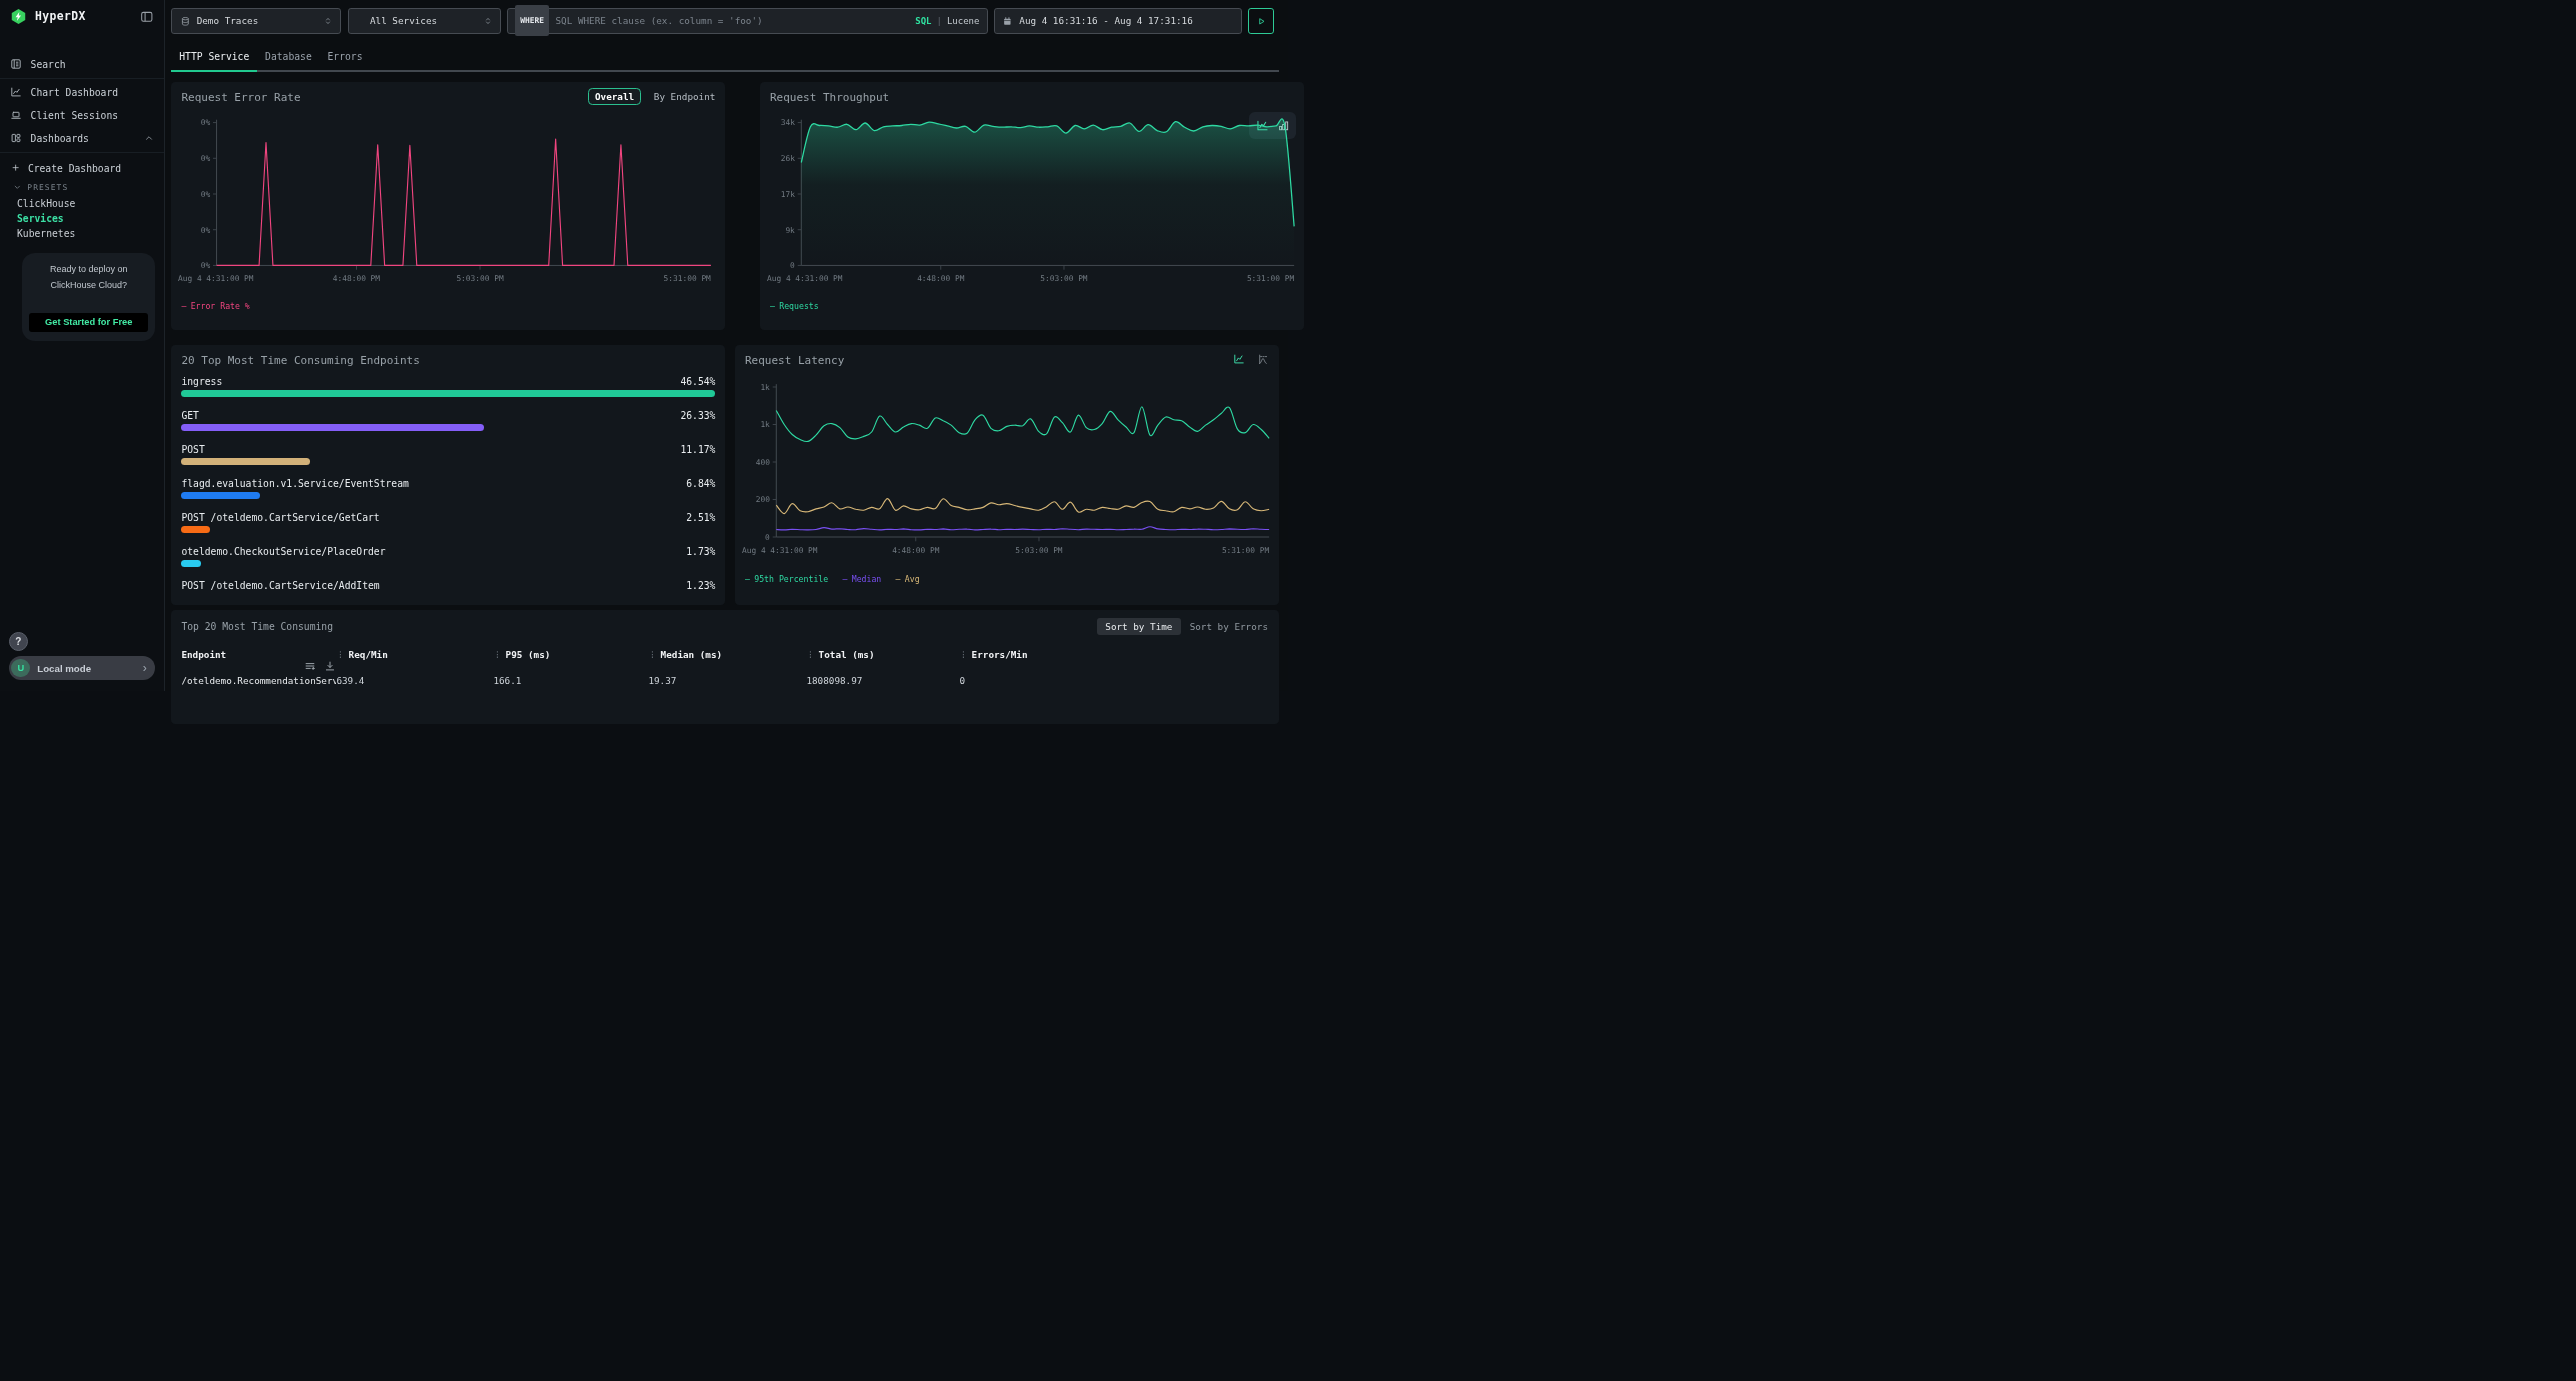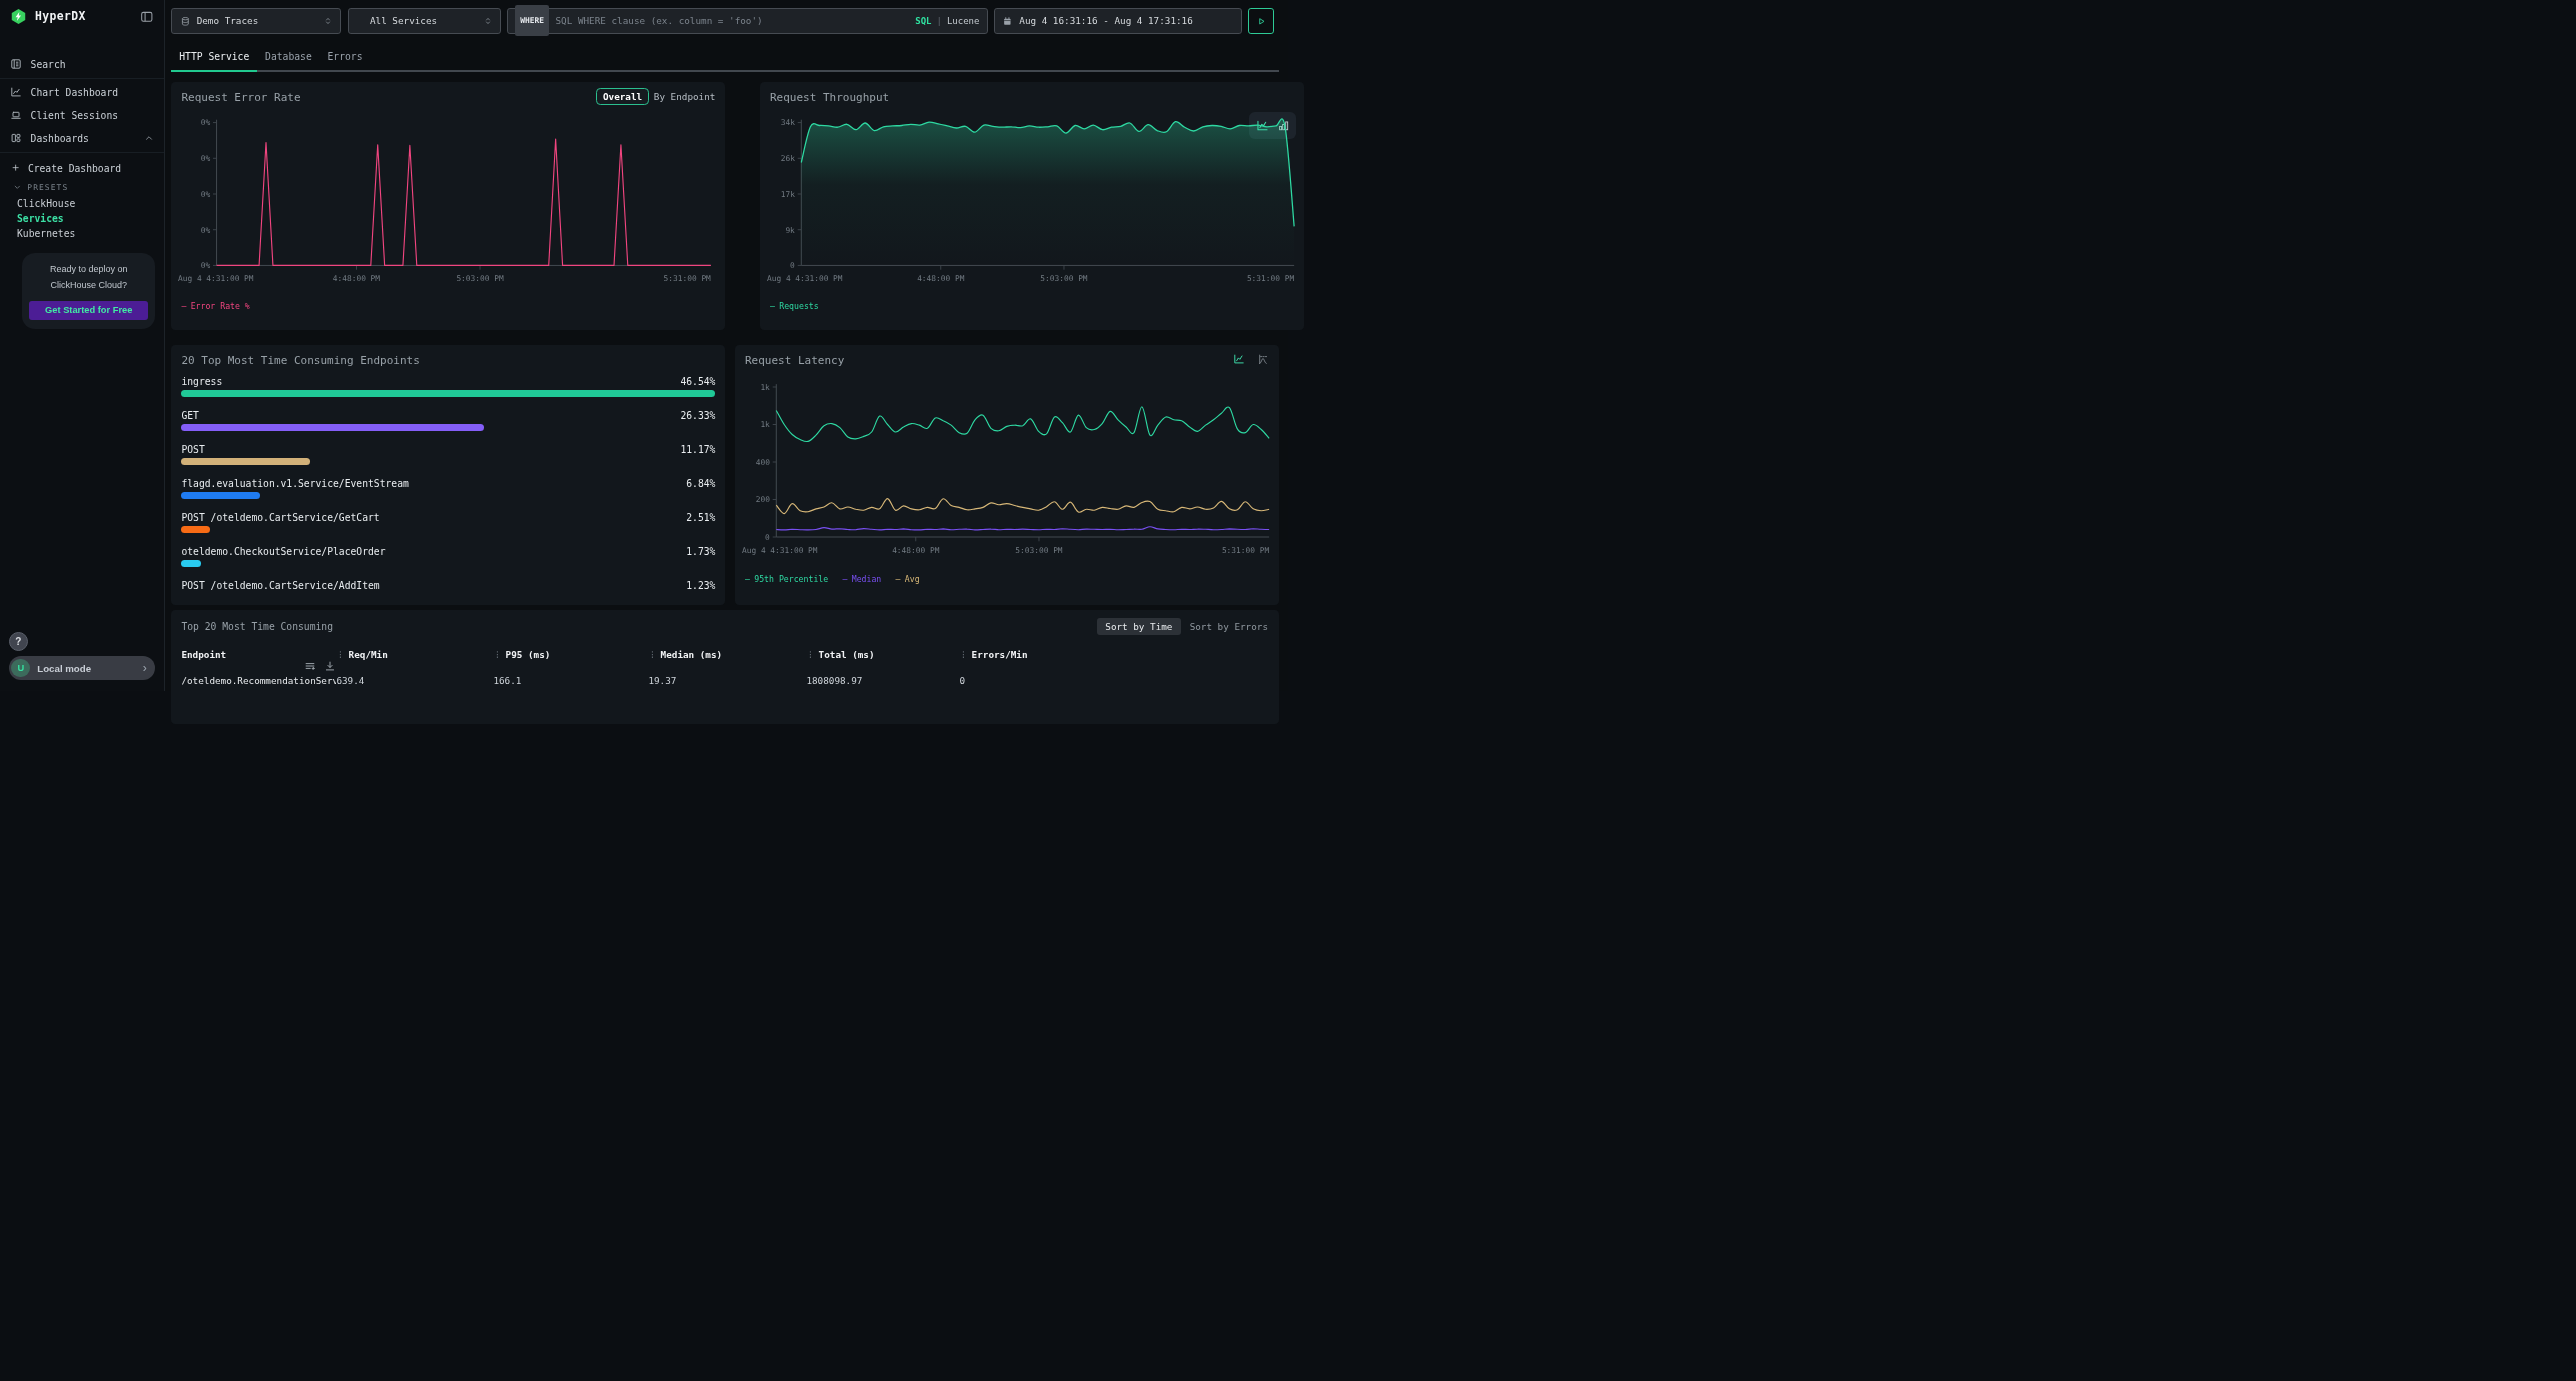--- a/index.html
+++ b/index.html
@@ -22,21 +22,21 @@
   .sb-divider { border-top:0.7px solid #181e24; margin:2.1px 0; }
   .create-row { display:flex; align-items:center; height:21.5px; padding:0 11.4px; color:#ccd2d8; cursor:pointer; margin-top:4.3px; }
   .create-row .lbl { margin-left:7.2px; font-size:9.7px; }
   .presets-head { display:flex; align-items:center; height:17px; padding:0 13px; color:#7b838b; cursor:pointer; }
   .presets-head .lbl { margin-left:5.7px; font-size:7.9px; letter-spacing:1.1px; }
   .preset-item { padding:2.1px 0 2.1px 17px; font-size:9.7px; color:#c9ced4; cursor:pointer; }
   .preset-item.active { color:#3ce0a5; font-weight:bold; }
   #cloud-card { position:absolute; left:22px; right:8.6px; top:253px; background:#171c22;
     border-radius:13px; padding:9.3px 7.2px 8.6px; text-align:center; }
   #cloud-card .t { font-size:9px; color:#c2c8cf; line-height:1.75; }
-  #cloud-btn { margin-top:7px; height:19.3px; width:100%; background:#4c1d95; border:none; border-radius:2.9px;
+  #cloud-btn { margin-top:19px; height:19.3px; width:100%; background:#000000; border:none; border-radius:2.9px;
     color:#42eaa4; font-weight:bold; font-size:9.3px; cursor:pointer; font-family:"Liberation Sans",sans-serif; }
   #help-fab { position:absolute; left:8.6px; top:632px; width:19.3px; height:19.3px; border-radius:50%;
     background:#41454f; border:0.7px solid #5a5f6a; color:#dcdfe4; font-size:10px; font-weight:bold;
     display:flex; align-items:center; justify-content:center; cursor:pointer; }
   #local-pill { position:absolute; left:8.6px; right:8.6px; top:656px; height:24px; border-radius:12px;
     background:rgba(94,99,110,.55); display:flex; align-items:center; padding:0 8.6px 0 2.9px; cursor:pointer; }
   #local-pill .avatar { width:18.6px; height:18.6px; border-radius:50%; background:#3c6b5c; color:#35e0a0;
     font-weight:bold; font-size:9.3px; display:flex; align-items:center; justify-content:center; }
   #local-pill .lbl { margin-left:7.2px; font-weight:bold; font-size:9.7px; color:#c9ced6; }
   #local-pill .chev { margin-left:auto; color:#9aa3ad; font-size:12px; line-height:1; }
@@ -73,21 +73,21 @@
   .tab-underline-active { position:absolute; bottom:0; height:2.1px; background:#21c98f; z-index:2; }
 
   .panel { position:absolute; background:#12171c; border-radius:4.3px; overflow:hidden; }
   #p-err { left:6.4px;  top:82px; width:554px; height:248px; }
   #p-tp  { left:595px; top:82px; width:544px; height:248px; }
   #p-ep  { left:6.4px;  top:345px; width:554px; height:260px; }
   #p-lat { left:570px; top:345px; width:544px; height:260px; }
   #p-tbl { left:6.4px;  top:610px; width:1108px; height:114px; }
   .p-title { position:absolute; left:10px; top:9.3px; font-size:11px; color:#98a1a8; }
 
-  .toggle-wrap { position:absolute; right:10px; top:5.7px; display:flex; align-items:center; gap:5px; }
+  .toggle-wrap { position:absolute; right:10px; top:5.7px; display:flex; align-items:center; gap:13px; }
   .chip-overall { border:0.7px solid #2bbf8f; border-radius:4.3px; padding:2.1px 5.7px; color:#fff;
     font-weight:bold; font-size:9.3px; background:#161b20; cursor:pointer; }
   .chip-byep { color:#b7bec5; font-size:9.3px; cursor:pointer; }
 
   .legend { position:absolute; left:10px; display:flex; gap:14.3px; font-size:8.2px; }
   .legend span.it { display:flex; gap:4.3px; }
   #leg-err { top:219px; } #leg-tp { top:219px; } #leg-lat { top:229px; }
 
   .charticons { position:absolute; display:flex; align-items:center; }
   #tp-toggle { right:7.9px; top:30px; width:47px; height:26.5px; background:#1d242c; border-radius:5.7px;

